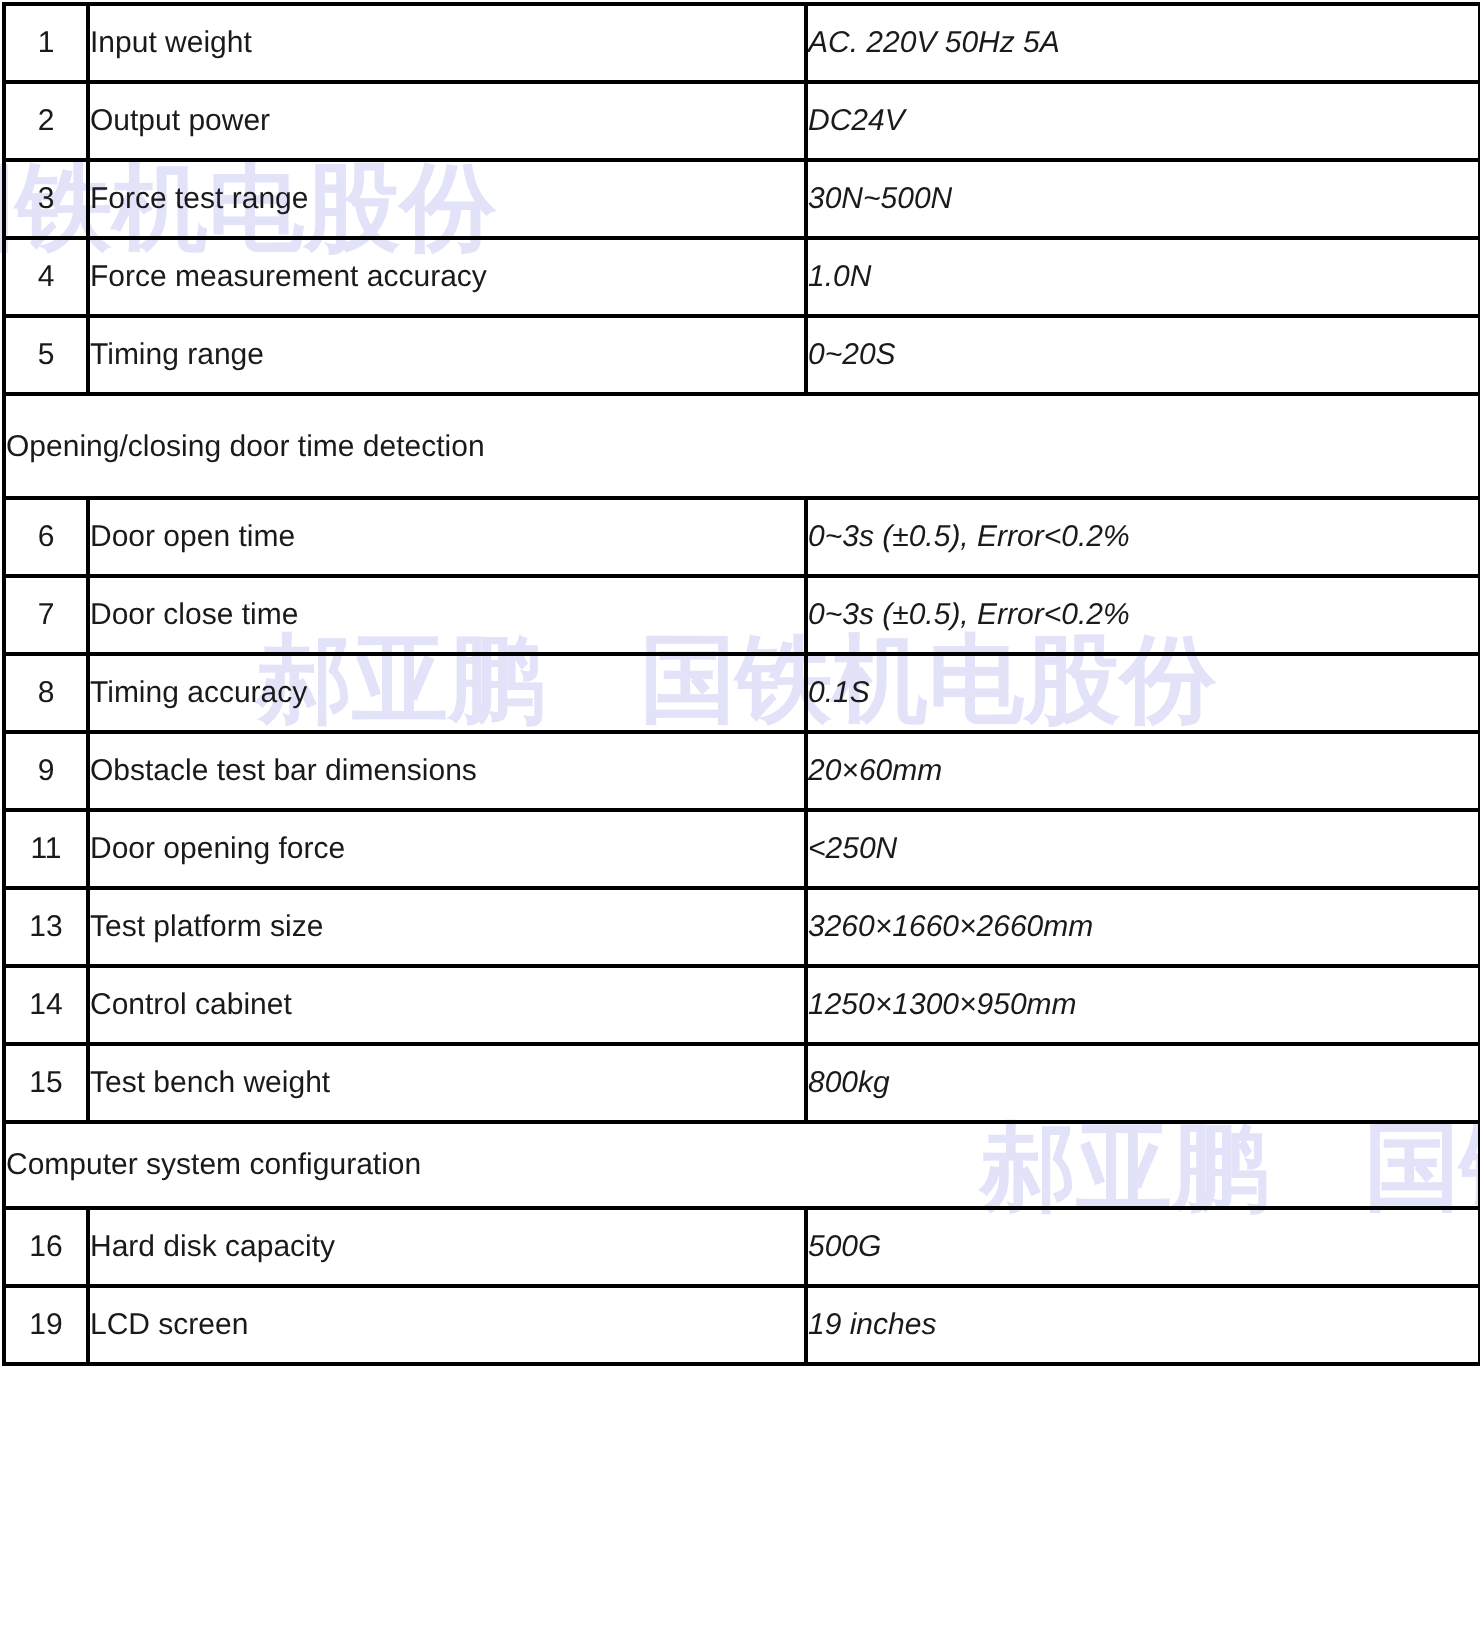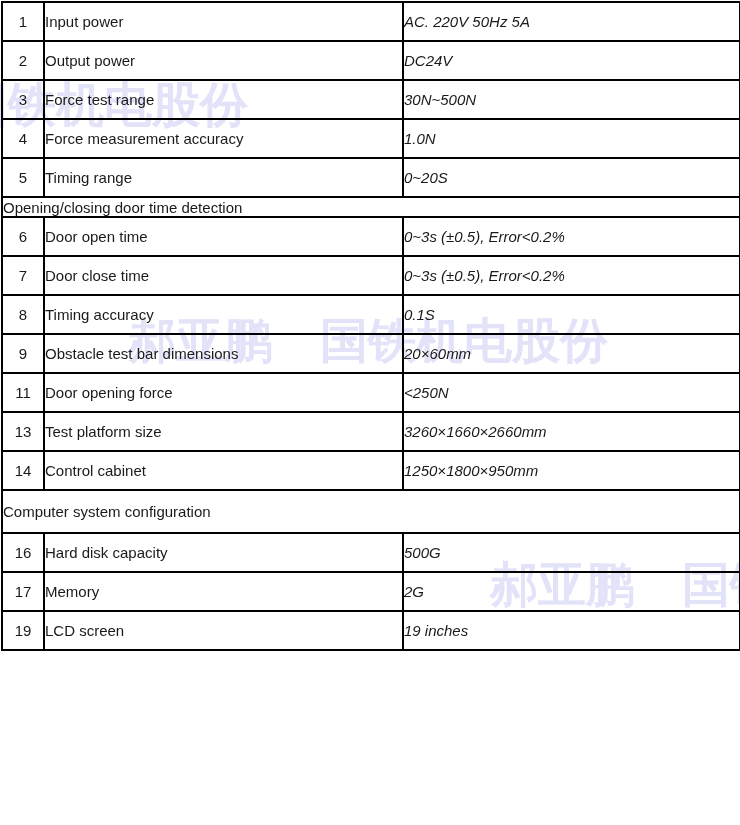--- a/index.html
+++ b/index.html
@@ -38,21 +38,21 @@
     border: 2px solid #000000;
     background: transparent;
     font-size: 15px;
     color: #1a1a1a;
     vertical-align: middle;
     padding: 0;
     overflow: hidden;
     white-space: nowrap;
   }
   tr.data-row  { height: 39px; }
-  tr.sec-row-1 { height: 20px; margin-top: 39px; }
+  tr.sec-row-1 { height: 52px; margin-top: 39px; }
   tr.sec-row-2 { height: 43px; margin-left: 29px; }
   td.no   { text-align: center; }
   td.item { padding-left: 9px; }
   td.val  { padding-left: 8px; font-style: italic; }
   td.section { padding-left: 9px; }
 </style>
 </head>
 <body>
 
 <div id="watermark-layer">
@@ -63,21 +63,21 @@
 
 <table class="spec">
   <colgroup>
     <col style="width:42px">
     <col style="width:359px">
     <col style="width:337px">
   </colgroup>
   <tbody id="spec-body">
       <tr class="data-row">
         <td class="no">1</td>
-        <td class="item">Input power</td>
+        <td class="item">Input weight</td>
         <td class="val">AC. 220V 50Hz 5A</td>
       </tr>
       <tr class="data-row">
         <td class="no">2</td>
         <td class="item">Output power</td>
         <td class="val">DC24V</td>
       </tr>
       <tr class="data-row">
         <td class="no">3</td>
         <td class="item">Force test range</td>
@@ -122,34 +122,34 @@
         <td class="val">&lt;250N</td>
       </tr>
       <tr class="data-row">
         <td class="no">13</td>
         <td class="item">Test platform size</td>
         <td class="val">3260×1660×2660mm</td>
       </tr>
       <tr class="data-row">
         <td class="no">14</td>
         <td class="item">Control cabinet</td>
-        <td class="val">1250×1800×950mm</td>
+        <td class="val">1250×1300×950mm</td>
+      </tr>
+      <tr class="data-row">
+        <td class="no">15</td>
+        <td class="item">Test bench weight</td>
+        <td class="val">800kg</td>
       </tr>
       <tr class="sec-row-2">
         <td colspan="3" class="section">Computer system configuration</td>
       </tr>
       <tr class="data-row">
         <td class="no">16</td>
         <td class="item">Hard disk capacity</td>
         <td class="val">500G</td>
       </tr>
       <tr class="data-row">
-        <td class="no">17</td>
-        <td class="item">Memory</td>
-        <td class="val">2G</td>
-      </tr>
-      <tr class="data-row">
         <td class="no">19</td>
         <td class="item">LCD screen</td>
         <td class="val">19 inches</td>
       </tr>
     </tbody>
 </table>
 
 </body></html>

